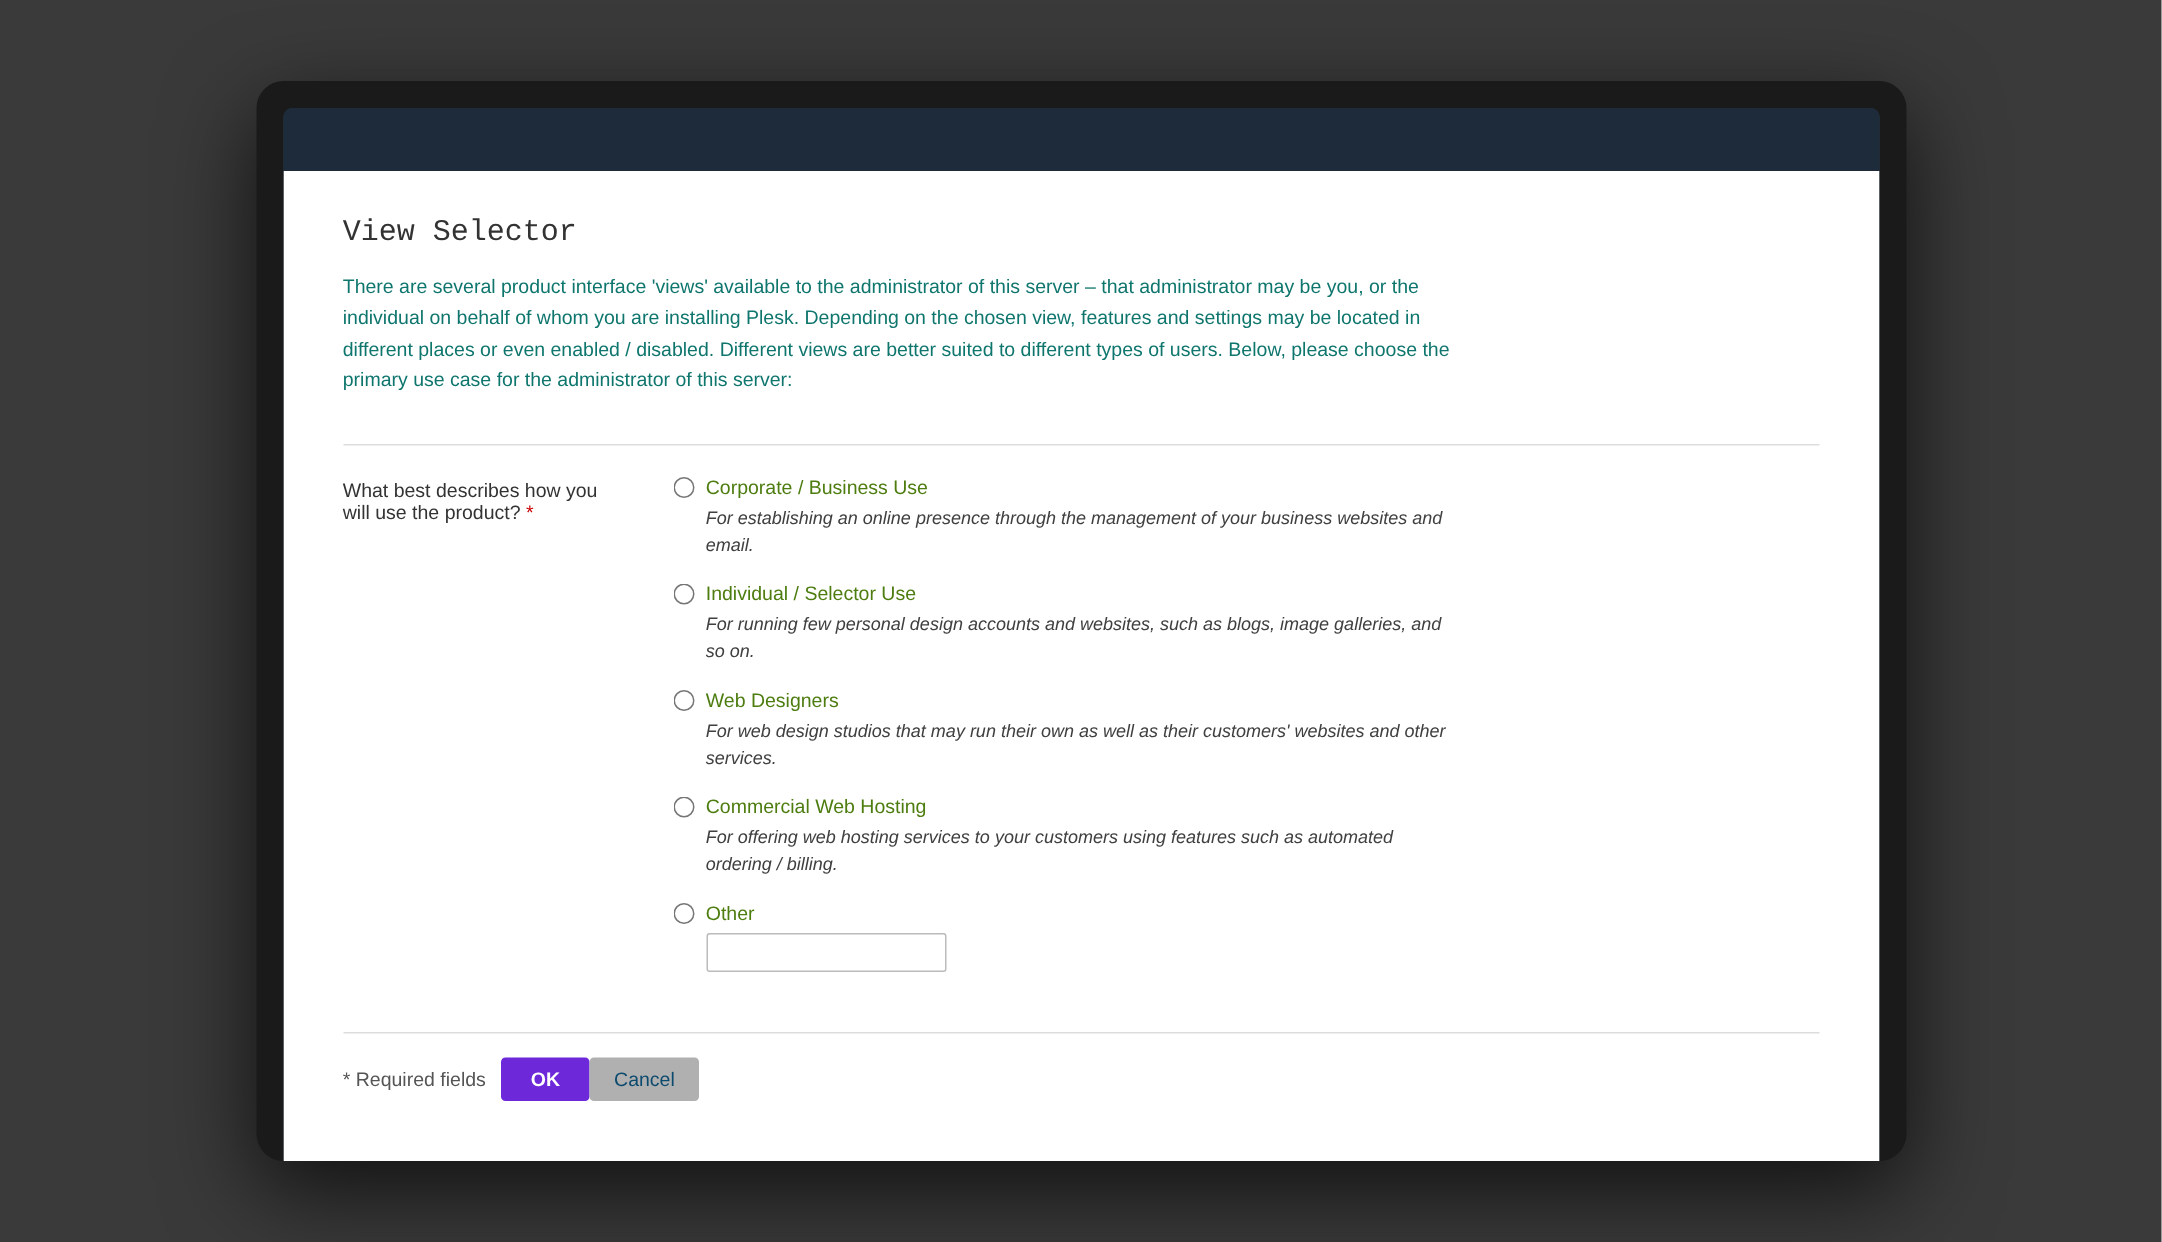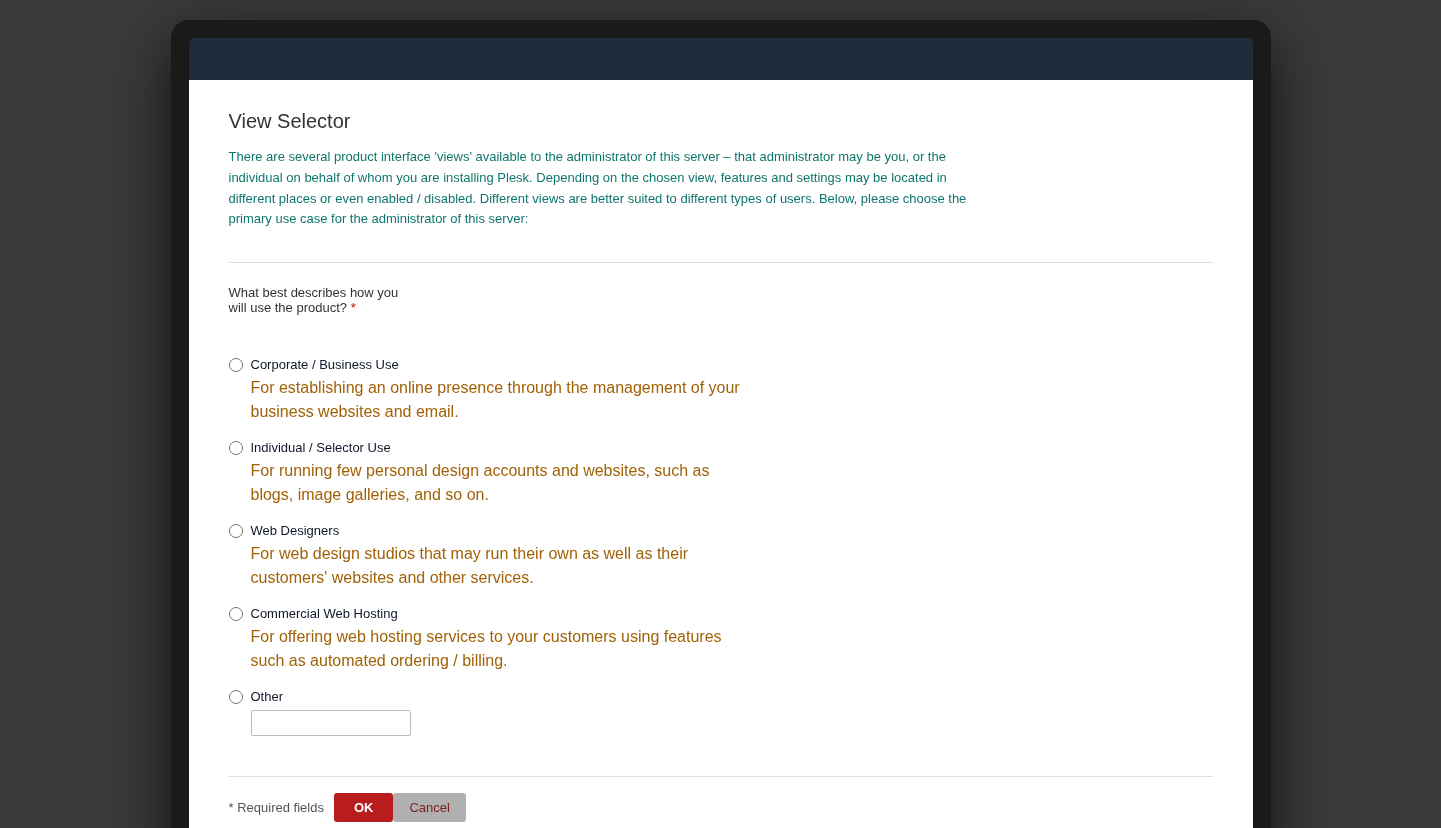--- a/index.html
+++ b/index.html
@@ -38,40 +38,40 @@
       background: #fff;
       min-height: 580px;
       padding: 30px 40px 40px 40px;
     }
 
     .page-title {
       font-size: 20px;
       font-weight: normal;
       color: #333;
       margin-bottom: 14px;
+      font-family: Liberation Mono, monospace;
     }
 
     .description {
       font-size: 13px;
       color: #0f766e;
       line-height: 1.6;
       margin-bottom: 32px;
       max-width: 740px;
     }
 
     .divider {
       border: none;
       border-top: 1px solid #ddd;
       margin-bottom: 20px;
     }
 
     .form-row {
       display: flex;
-      gap: 42px;
-      flex-direction: column;
+      gap: 30px;
     }
 
     .form-label {
       width: 190px;
       flex-shrink: 0;
       font-size: 13px;
       color: #333;
       padding-top: 2px;
     }
 
@@ -96,30 +96,31 @@
 
     .option-radio-row input[type="radio"] {
       width: 14px;
       height: 14px;
       cursor: pointer;
       accent-color: #337ab7;
     }
 
     .option-label {
       font-size: 13px;
-      color: #0f172a;
+      color: #4d7c0f;
       cursor: pointer;
     }
 
     .option-desc {
-      font-size: 16px;
-      color: #a16207;
+      font-size: 12px;
+      color: #404040;
       line-height: 1.5;
       padding-left: 22px;
       max-width: 520px;
+      font-style: italic;
     }
 
     .other-input {
       display: block;
       margin-left: 22px;
       margin-top: 6px;
       width: 160px;
       height: 26px;
       border: 1px solid #bbb;
       border-radius: 2px;
@@ -139,33 +140,33 @@
       align-items: center;
     }
 
     .required-note {
       font-size: 13px;
       color: #555;
       margin-right: 10px;
     }
 
     .btn-ok {
-      background: #b91c1c;
+      background: #6d28d9;
       color: #fff;
       border: none;
       border-radius: 3px;
       padding: 7px 20px;
       font-size: 13px;
       cursor: pointer;
       font-weight: bold;
     }
 
     .btn-cancel {
       background: #b0b0b0;
-      color: #7f1d1d;
+      color: #0c4a6e;
       border: none;
       border-radius: 3px;
       padding: 7px 16px;
       font-size: 13px;
       cursor: pointer;
     }
   </style>
 </head>
 <body>
 

